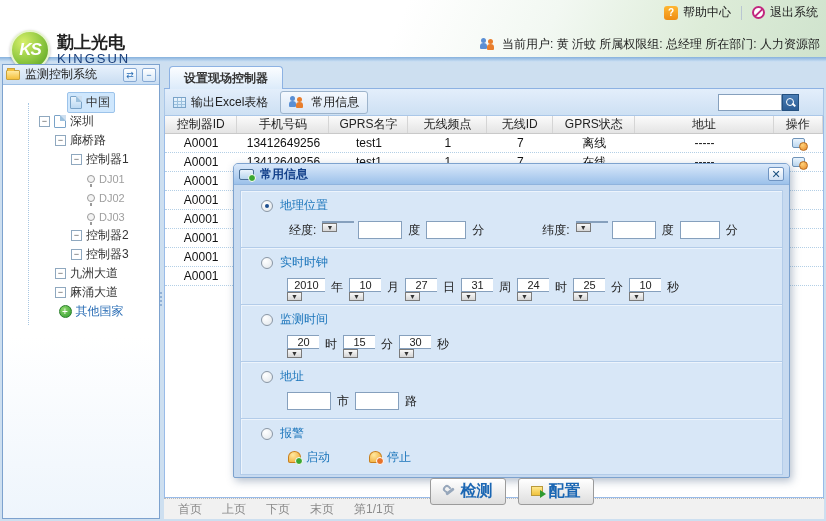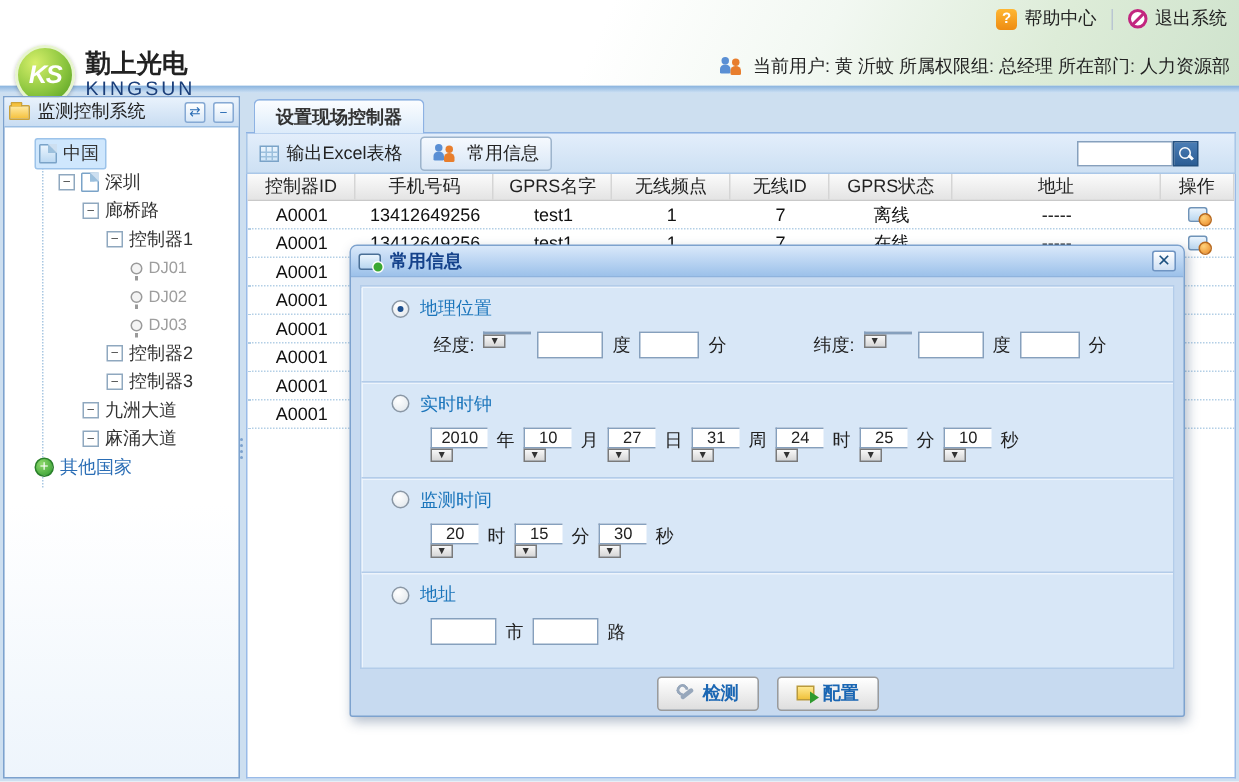--- a/index.html
+++ b/index.html
@@ -43,21 +43,21 @@
                display:flex; align-items:center; gap:5px; padding:0 3px; font-size:12px; color:#222; }
   .folder { width:14px; height:10px; background:linear-gradient(#ffe9a0,#f5c13d); border:1px solid #caa13a; border-radius:1px; position:relative; }
   .folder::before { content:""; position:absolute; left:0; top:-3px; width:6px; height:2px; background:#f5c13d; border:1px solid #caa13a; border-bottom:none; border-radius:1px 1px 0 0; }
   .side-title { flex:1; }
   .mini-btn { width:14px; height:14px; border:1px solid #86a9d4; border-radius:2px;
     background:linear-gradient(#ffffff,#d8e8f8); font-size:9px; color:#2a6db5;
     display:flex; align-items:center; justify-content:center; cursor:pointer; }
   .tree { flex:1; position:relative; padding-top:8px; }
   .trunk { position:absolute; left:25px; top:18px; height:222px; border-left:1px dotted #a9c7e2; }
   .titem { position:relative; height:19px; display:flex; align-items:center; gap:4px; cursor:pointer; white-space:nowrap; }
-  .lvl0{padding-left:20px;} .lvl1{padding-left:36px;} .lvl2{padding-left:52px;} .lvl3{padding-left:68px;} .lvl4{padding-left:84px;text-align:center;}
+  .lvl0{padding-left:20px;justify-content:center;} .lvl1{padding-left:36px;} .lvl2{padding-left:52px;} .lvl3{padding-left:68px;} .lvl4{padding-left:84px;text-align:center;}
   .exp { width:11px; height:11px; border:1px solid #8fa8bf; background:#fff; color:#555; font-size:9px; line-height:9px;
          display:inline-flex; align-items:center; justify-content:center; flex:none; }
   .pagei { width:12px; height:13px; background:#fff; border:1px solid #7aa3c8; border-radius:1px; position:relative; flex:none; }
   .pagei.blue { background:linear-gradient(#eaf4fd,#bcd9f2); }
   .pagei::after { content:""; position:absolute; right:-1px; top:-1px; border:3px solid; border-color:#cddff0 #cddff0 #9cc0dd #9cc0dd; }
   .lamp { width:8px; height:8px; border:1px solid #9a9a9a; border-radius:50%; position:relative; flex:none; background:#f4f4f4; }
   .lamp::after { content:""; position:absolute; left:2px; top:8px; width:2px; height:3px; background:#9a9a9a; }
   .pluscircle { width:13px; height:13px; border-radius:50%; background:radial-gradient(circle at 35% 30%,#8fd96c,#2f9a2f);
     color:#fff; font-size:10px; line-height:11px; text-align:center; flex:none; border:1px solid #2a802a; }
   .sel-wrap { display:inline-flex; align-items:center; gap:4px; padding:1px 4px 1px 2px; background:#cfe7fd; border:1px solid #9cc3ea; border-radius:2px; }
@@ -137,21 +137,21 @@
   .bell { width:14px; height:13px; position:relative; display:inline-block; }
   .bell::before { content:""; position:absolute; left:1px; top:0; width:11px; height:10px;
     background:radial-gradient(circle at 35% 30%,#ffe9a0,#f0a32a); border:1px solid #c87f1c; border-radius:50% 50% 15% 15%; }
   .bell::after { content:""; position:absolute; right:-2px; bottom:-1px; width:6px; height:6px; border-radius:50%; border:1px solid #fff; }
   .bell.start::after { background:#3ba832; }
   .bell.stop::after { background:#e8732a; }
   .alarm-link { display:inline-flex; align-items:center; gap:5px; color:#1b75bb; cursor:pointer; margin-right:34px; }
   .dlg-footer { flex:none; height:27px; display:flex; align-items:center; justify-content:center; gap:12px; padding-top:5px; }
   .btn { display:inline-flex; align-items:center; gap:6px; padding:2px 12px; border:1px solid #9b9b9b; border-radius:3px;
     background:linear-gradient(#ffffff,#dedede); color:#1a66b3; font-weight:bold; cursor:pointer;
-    box-shadow:inset 0 1px 0 #fff; font-size:12px; }
+    box-shadow:inset 0 1px 0 #fff; font-size:16px; }
   .wrench { width:12px; height:12px; position:relative; display:inline-block; }
   .wrench::before { content:""; position:absolute; left:2px; top:5px; width:10px; height:3px; background:#97a7bb; border-radius:2px; transform:rotate(-38deg); }
   .wrench::after { content:""; position:absolute; left:0; top:0; width:4px; height:4px; border:2px solid #97a7bb; border-radius:50%; border-right-color:transparent; transform:rotate(40deg); }
   .cfg-ico { width:12px; height:10px; background:linear-gradient(#ffe88e,#f0c23c); border:1px solid #b99a3c; position:relative; display:inline-block; }
   .cfg-ico::after { content:""; position:absolute; right:-4px; bottom:-3px; border-left:6px solid #2f9a2f; border-top:4px solid transparent; border-bottom:4px solid transparent; }
 </style>
 </head>
 <body>
 
 <div class="app">
@@ -369,20 +369,27 @@
             <div class="c c3"></div>
             <div class="c c4"></div>
             <div class="c c5"></div>
             <div class="c c6"></div>
             <div class="c c7"></div>
             <div class="c c8"></div>
           </div>
         <div class="filler"></div>
       </div>
 
+      <div class="pagebar">
+        <span>首页</span>
+        <span>上页</span>
+        <span>下页</span>
+        <span>末页</span>
+        <span>第1/1页</span>
+      </div>
     </div>
   </div>
 
   <div class="dialog">
     <div class="dlg-title">
       <span class="dlg-ico"></span>
       <span>常用信息</span>
       <span class="dlg-close">✕</span>
     </div>
     <div class="dlg-body">
@@ -490,20 +497,36 @@
             <span>地址</span>
           </div>
           <div class="sec-row">
             <input class="ti w42" style="">
             <span class="unit">市</span>
             <input class="ti w42" style="">
             <span class="unit">路</span>
           </div>
         </div>
 
+        <div class="sec">
+          <div class="sec-head">
+            <span class="radio"></span>
+            <span>报警</span>
+          </div>
+          <div class="sec-row">
+            <span class="alarm-link">
+              <span class="bell start"></span>
+              <span>启动</span>
+            </span>
+            <span class="alarm-link">
+              <span class="bell stop"></span>
+              <span>停止</span>
+            </span>
+          </div>
+        </div>
 
       </div>
       <div class="dlg-footer">
         <span class="btn">
           <span class="wrench"></span>
           <span>检测</span>
         </span>
         <span class="btn">
           <span class="cfg-ico"></span>
           <span>配置</span>

